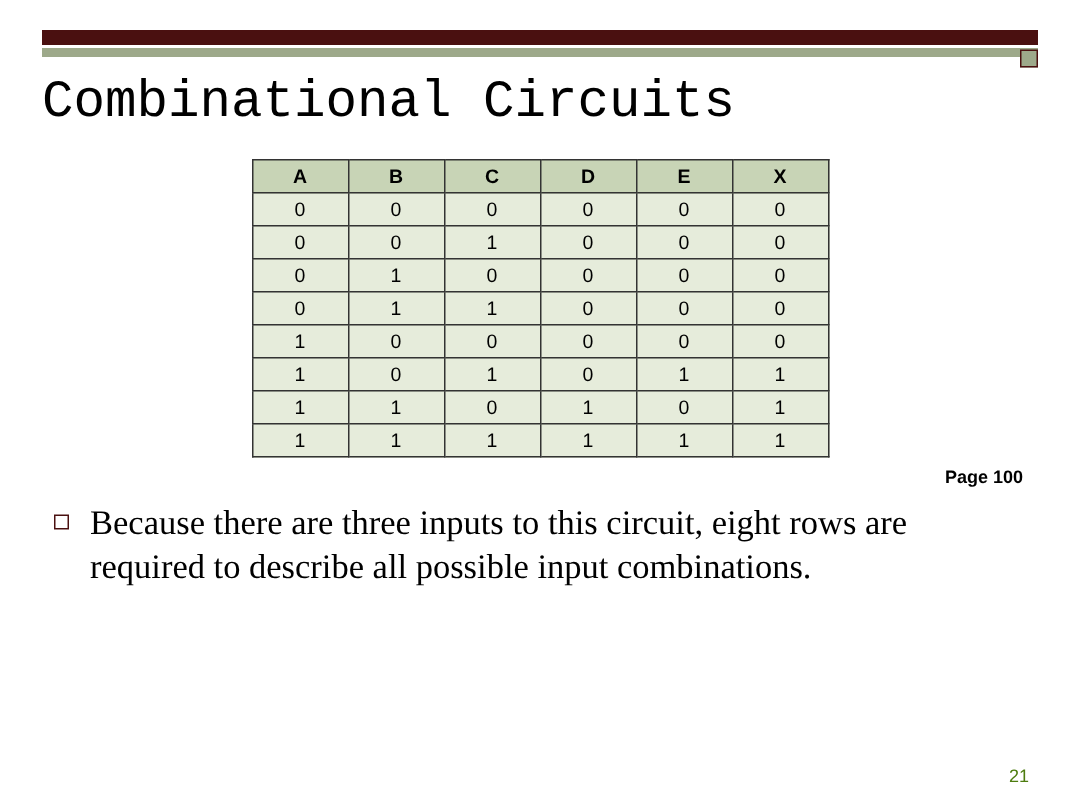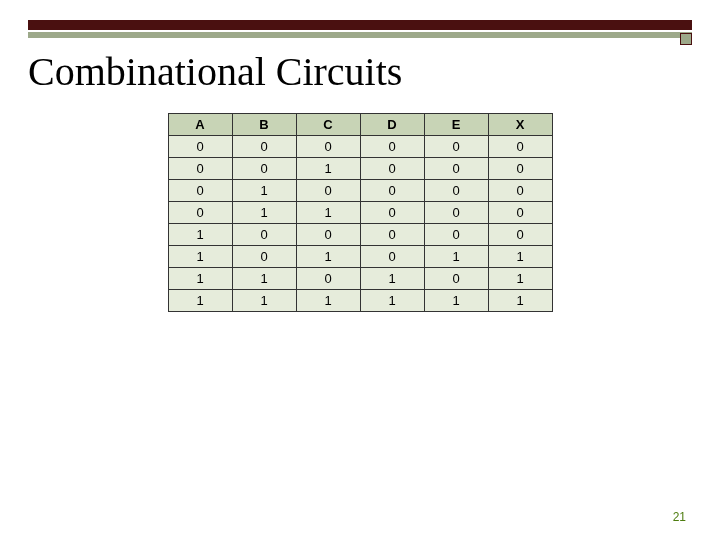--- a/index.html
+++ b/index.html
@@ -6,22 +6,22 @@
   html, body { width: 720px; height: 540px; background: #fff; font-family: "Times New Roman", Times, serif; }
   .slide {
     width: 720px; height: 540px; background: #fff; position: relative;
     padding: 20px 28px 0 28px;
   }
   .rule-group { margin-bottom: 10px; }
   .rule-dark { height: 10px; background: #4a1010; }
   .rule-light { height: 6px; background: #9da98a; margin-top: 2px; }
   .corner-box { position: absolute; top: 33px; right: 28px; width: 12px; height: 12px; border: 1px solid #4a1010; background: #9da98a; }
   .title {
-    font-size: 40px; font-weight: 400; color: #000; margin: 6px 0 18px 0;
-    font-family: Liberation Serif, serif;
+    font-size: 35px; font-weight: 400; color: #000; margin: 6px 0 18px 0;
+    font-family: Liberation Mono, monospace;
   }
   .table-wrap { display: flex; justify-content: center; }
   table.truth {
     border-collapse: collapse; background: #c8d4b6;
   }
   table.truth th, table.truth td {
     border: 1px solid #333;
     width: 64px; height: 22px;
     text-align: center; vertical-align: middle;
     font-family: Arial, Helvetica, sans-serif;
@@ -141,16 +141,21 @@
           <td>1</td>
           <td>1</td>
           <td>1</td>
           <td>1</td>
           <td>1</td>
         </tr>
       </tbody>
     </table>
   </div>
 
+  <div class="page-ref">Page 100</div>
 
+  <div class="body-text">
+    <div class="bullet"></div>
+    <p>Because there are three inputs to this circuit, eight rows are required to describe all possible input combinations.</p>
+  </div>
 
   <div class="slide-number">21</div>
 </div>
 
 </body></html>

